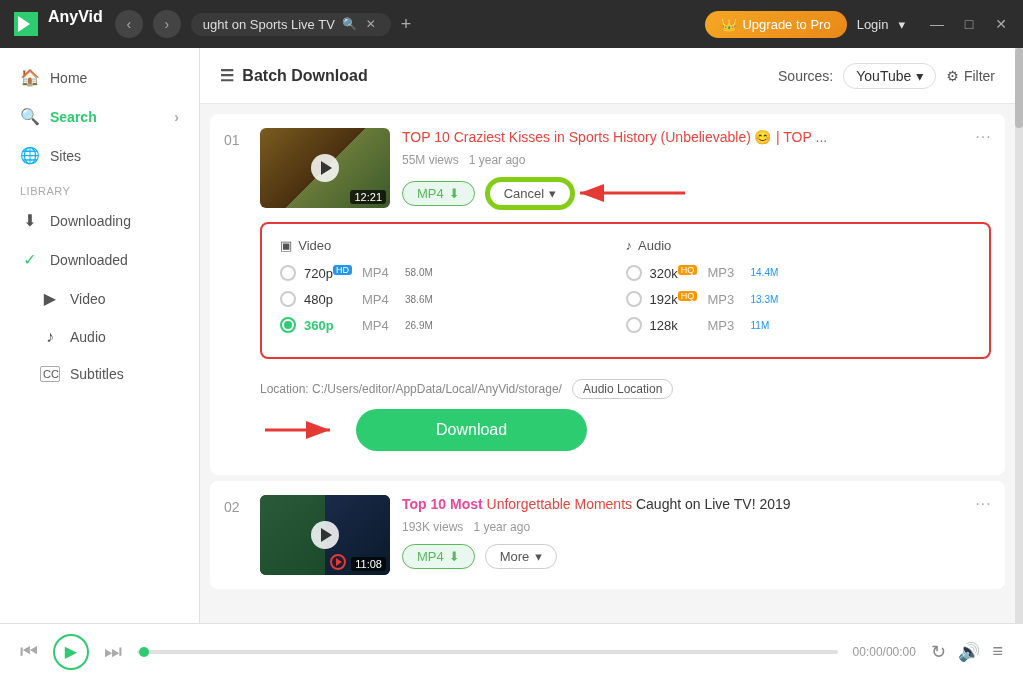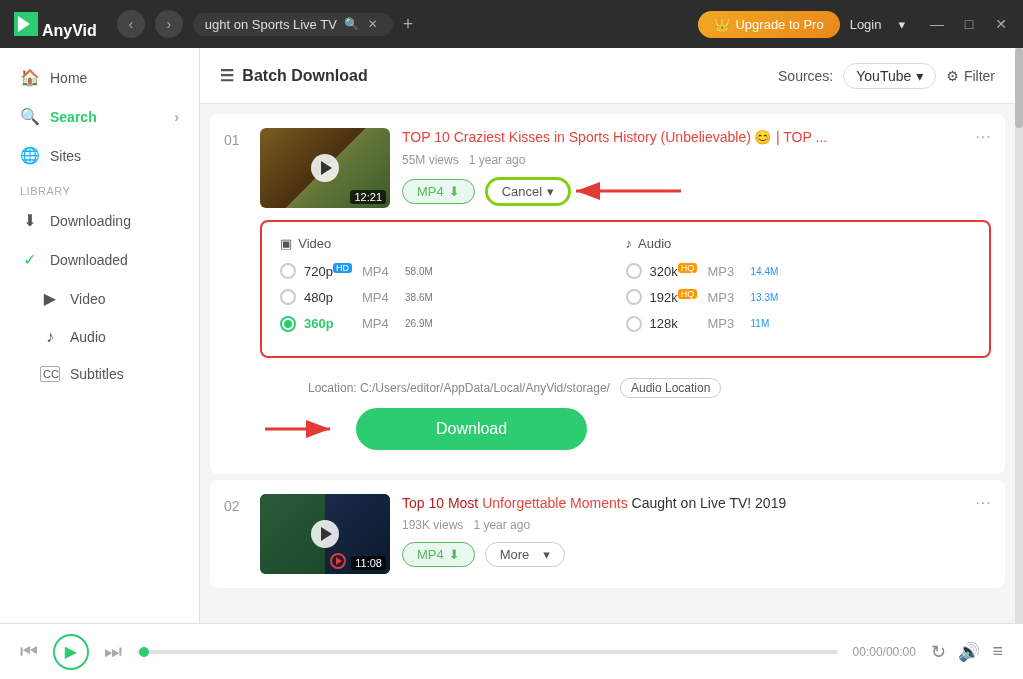--- a/index.html
+++ b/index.html
@@ -10,22 +10,23 @@
       background: #2d2d2d;
       height: 48px;
       display: flex;
       align-items: center;
       padding: 0 10px;
       gap: 10px;
       flex-shrink: 0;
     }
     .logo-area {
       display: flex;
-      align-items: flex-end;
-      margin-right: 10px;
+      align-items: flex-start;
+      gap: 6px;
+      margin-right: 2px;
     }
     .logo-icon {
       width: 32px;
       height: 32px;
     }
     .logo-text {
       color: white;
       font-size: 16px;
       font-weight: bold;
     }
@@ -70,21 +71,21 @@
       gap: 5px;
     }
     .login-btn {
       background: none;
       border: none;
       color: #ddd;
       font-size: 13px;
       cursor: pointer;
       display: flex;
       align-items: center;
-      gap: 17px;
+      gap: 10px;
     }
     .window-controls {
       display: flex;
       gap: 8px;
       margin-left: 10px;
     }
     .win-btn {
       background: none;
       border: none;
       color: #aaa;
@@ -262,41 +263,41 @@
       color: #5cb85c;
       padding: 4px 14px;
       font-size: 13px;
       cursor: pointer;
       display: flex;
       align-items: center;
       gap: 5px;
     }
     .cancel-btn {
       background: white;
-      border: 3px solid #84cc16;
+      border: 5px solid #84cc16;
       border-radius: 20px;
       color: #555;
       padding: 4px 14px;
       font-size: 13px;
       cursor: pointer;
       display: flex;
       align-items: center;
       gap: 5px;
     }
     .more-btn {
       background: white;
       border: 1px solid #ccc;
       border-radius: 20px;
       color: #555;
       padding: 4px 14px;
       font-size: 13px;
       cursor: pointer;
       display: flex;
       align-items: center;
-      gap: 14px;
+      gap: 6px;
     }
     .video-item-more { color: #aaa; margin-left: auto; cursor: pointer; font-size: 16px; }
 
     
     .format-panel {
       border: 2px solid #e53935;
       border-radius: 8px;
       padding: 14px 18px;
       margin: 12px 0;
       background: white;
@@ -386,21 +387,20 @@
     .file-size.highlight { color: #2196f3; }
 
     
     .location-bar {
       display: flex;
       align-items: center;
       gap: 10px;
       padding: 8px 0 0;
       font-size: 12px;
       color: #888;
-      margin-left: 48px;
     }
     .change-location-btn {
       background: white;
       border: 1px solid #ccc;
       border-radius: 12px;
       padding: 2px 10px;
       font-size: 12px;
       color: #555;
       cursor: pointer;
     }
@@ -720,21 +720,21 @@
                 </div>
               </div>
             </div>
             <div style="position:absolute;top:50%;left:50%;transform:translate(-50%,-50%);width:28px;height:28px;border-radius:50%;background:rgba(255,255,255,0.85);display:flex;align-items:center;justify-content:center;">
               <div style="width:0;height:0;border-top:7px solid transparent;border-bottom:7px solid transparent;border-left:11px solid #333;margin-left:2px;"></div>
             </div>
             <span class="video-duration">11:08</span>
           </div>
           <div class="video-info">
             <div class="video-title">
-              <span style="color:#b91c1c;">Top 10 Most </span><span style="color:#e8443a;">Unforgettable Moments</span><span style="color:#333;"> Caught on Live TV! 2019</span>
+              <span style="color:#ec4899;font-weight:bold;">Top 10 Most </span><span style="color:#e8443a;">Unforgettable Moments</span><span style="color:#333;"> Caught on Live TV! 2019</span>
             </div>
             <div class="video-meta">
               <span>193K views</span>
               &nbsp;
               <span>1 year ago</span>
             </div>
             <div class="video-actions">
               <button class="mp4-btn">
                 <span>MP4</span>
                 <span>⬇</span>

